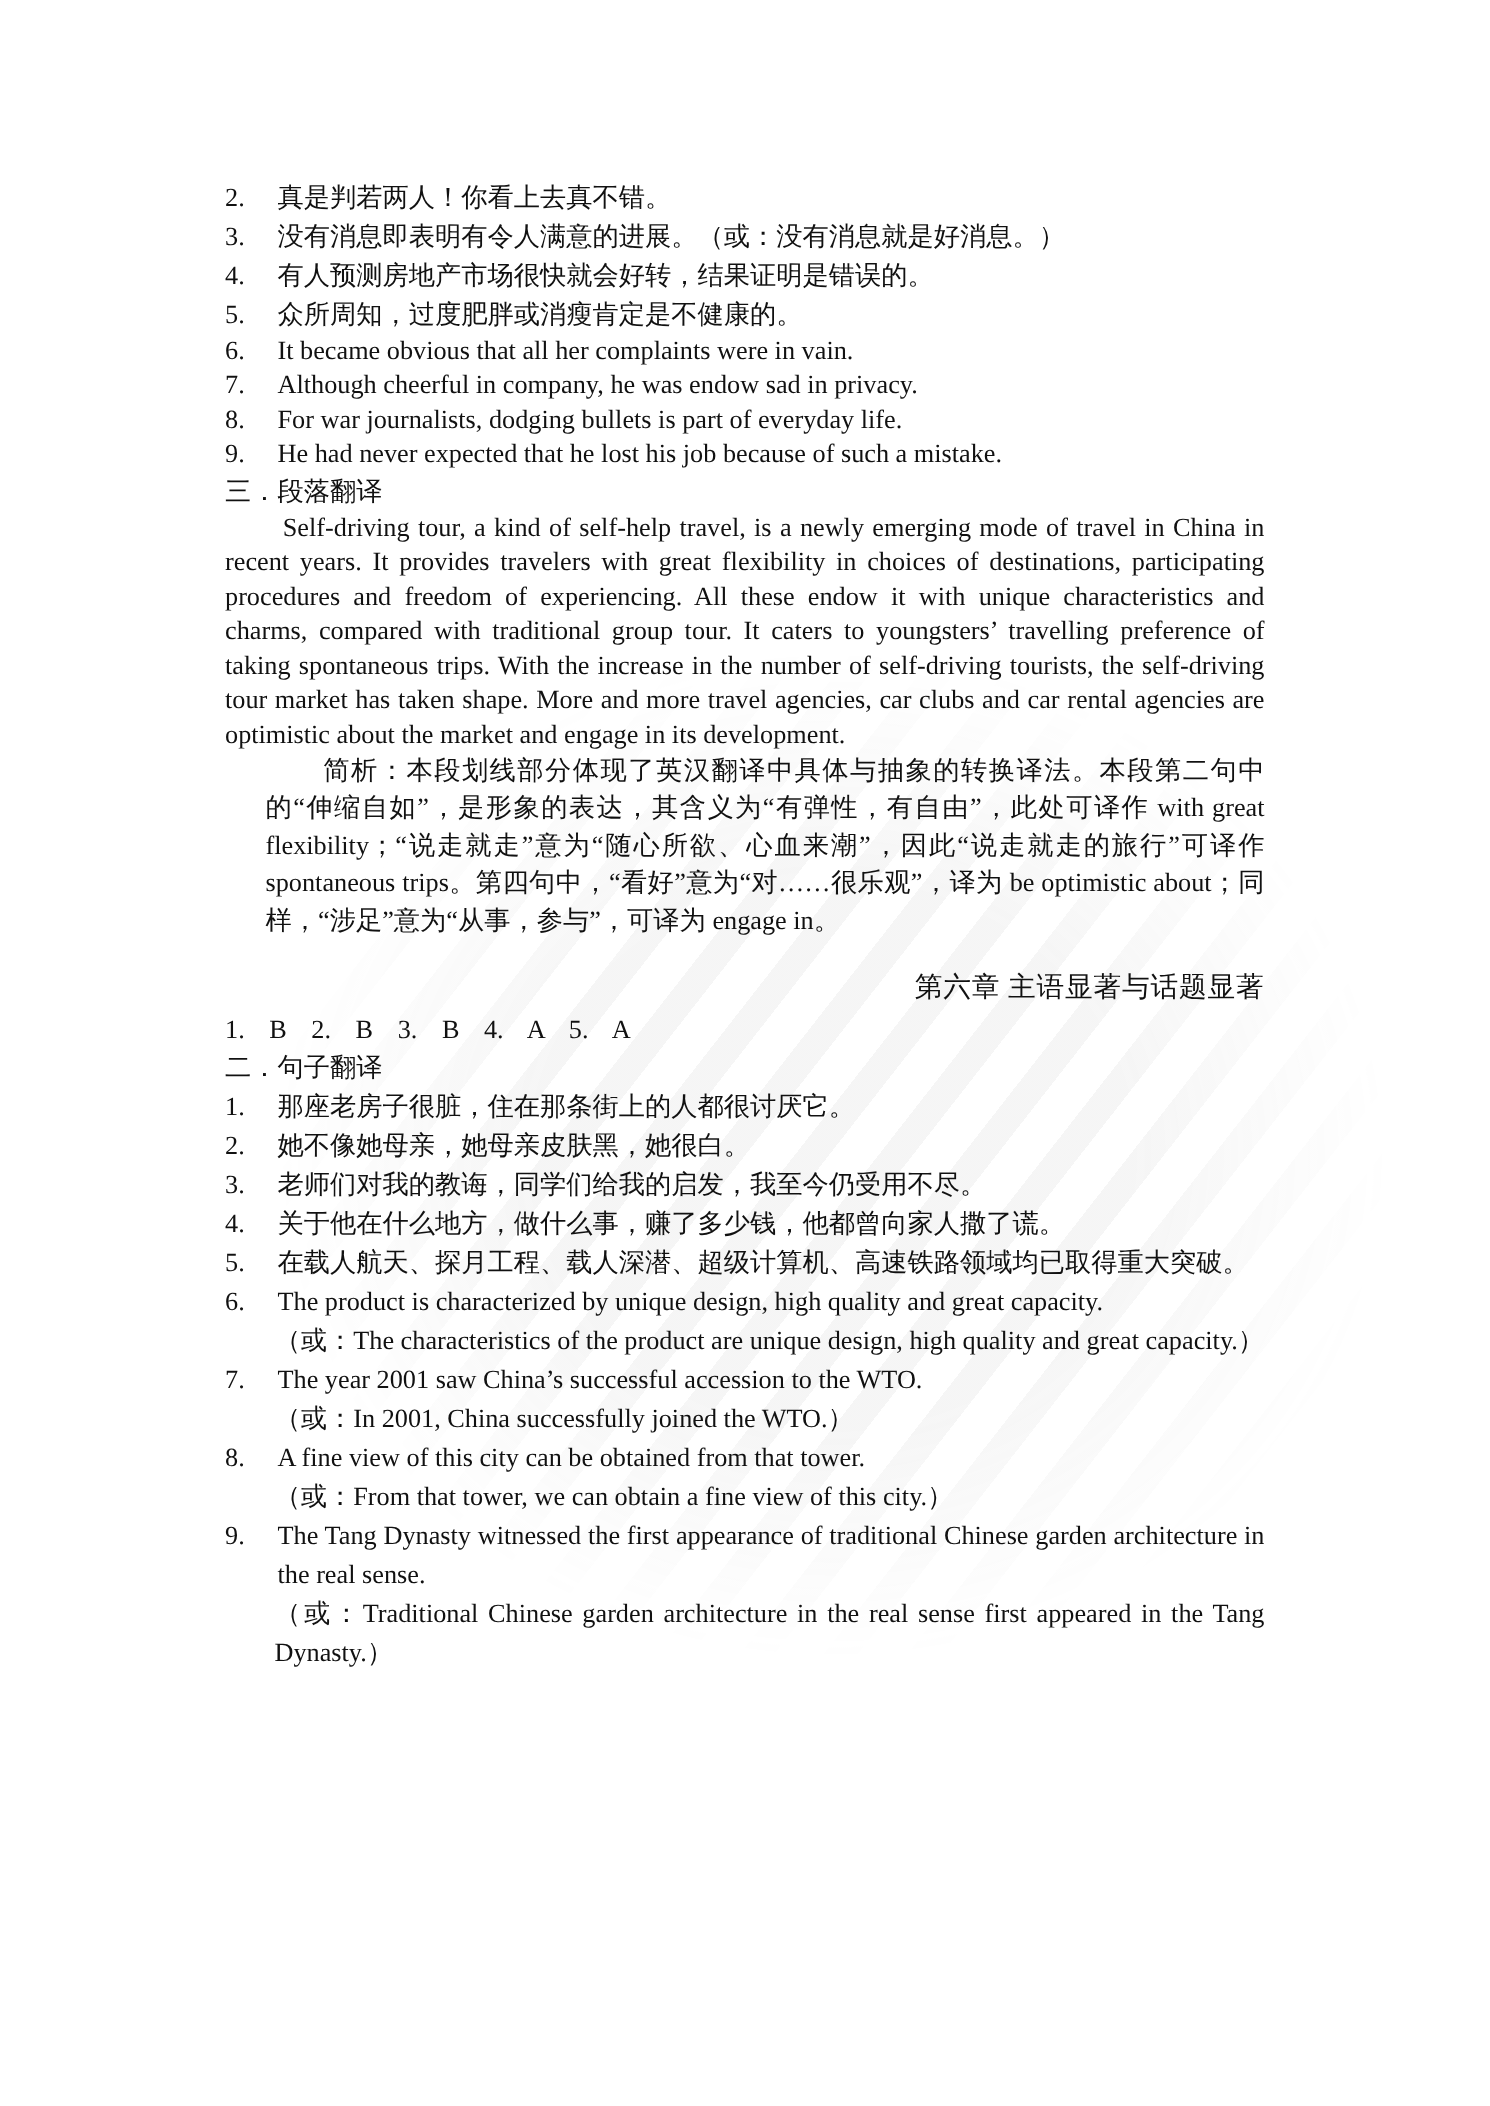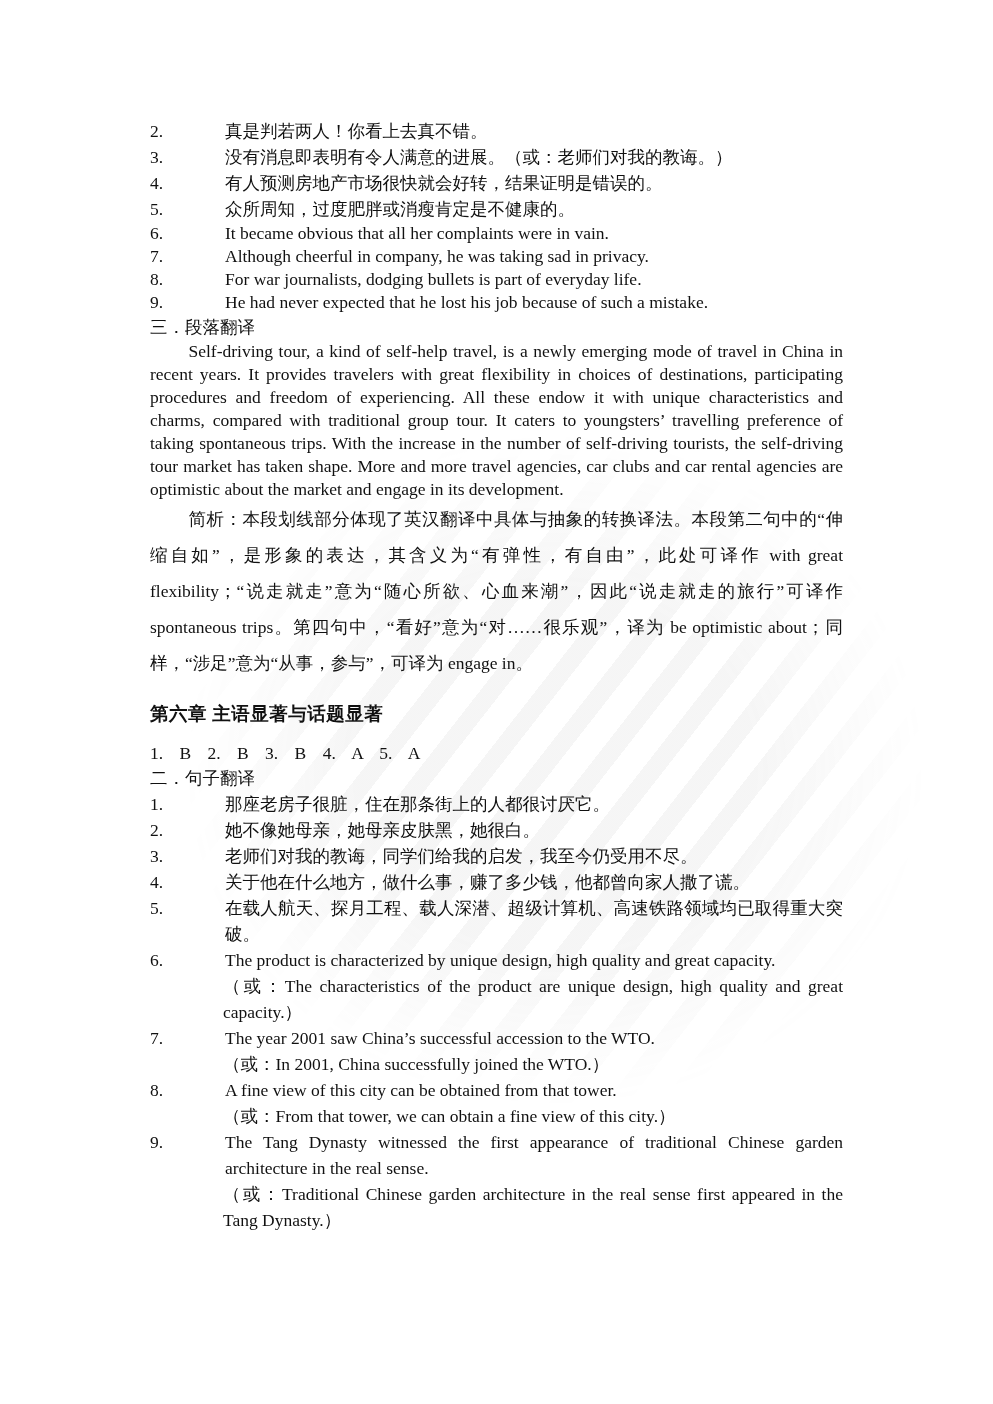--- a/index.html
+++ b/index.html
@@ -17,64 +17,64 @@
         rgba(120,120,120,0.07) 26px, rgba(120,120,120,0.07) 44px);
     -webkit-mask-image: radial-gradient(ellipse 55% 45% at 55% 55%, #000 40%, transparent 75%);
     mask-image: radial-gradient(ellipse 55% 45% at 55% 55%, #000 40%, transparent 75%);
   }
   .page {
     position: absolute; left: 150px; top: 118px; width: 693px; z-index: 1;
     font-size: 17.5px; line-height: 23px;
   }
   .item { display: flex; text-align: justify; }
   .item .num { width: 35px; flex: 0 0 35px; }
-  .item .txt { flex: 1; margin-left: 40px; }
+  .item .txt { flex: 1; }
   .zh { line-height: 26px; }
   .heading { margin: 0; }
   .para { text-indent: 2.2em; text-align: justify; text-align-last: left; margin: 0; }
-  .para.zh { line-height: 36px; }
+  .para.zh { line-height: 25px; margin-left: 27px; }
   .chapter {
-    text-align: left; font-weight: bold; font-size: 18.5px;
-    margin-top: 22px; margin-bottom: 16px; letter-spacing: 0.5px;
+    text-align: right; font-weight: normal; font-size: 18.5px;
+    margin-top: 22px; margin-bottom: 4px; letter-spacing: 0.5px;
   }
   .alt-line { display: block; margin-left: -2px; }
   .answers { word-spacing: 12px; font-family: Liberation Serif, serif; }
   .h-gap { display: inline-block; width: 48px; }
 </style>
 </head>
 <body>
 
 <div class="watermark"></div>
 
 <div class="page">
 
   <div>
     <div class="item zh">
         <span class="num">2.</span>
         <span class="txt">真是判若两人！你看上去真不错。</span>
       </div>
     <div class="item zh">
         <span class="num">3.</span>
-        <span class="txt">没有消息即表明有令人满意的进展。（或：老师们对我的教诲。）</span>
+        <span class="txt">没有消息即表明有令人满意的进展。（或：没有消息就是好消息。）</span>
       </div>
     <div class="item zh">
         <span class="num">4.</span>
         <span class="txt">有人预测房地产市场很快就会好转，结果证明是错误的。</span>
       </div>
     <div class="item zh">
         <span class="num">5.</span>
         <span class="txt">众所周知，过度肥胖或消瘦肯定是不健康的。</span>
       </div>
     <div class="item">
         <span class="num">6.</span>
         <span class="txt">It became obvious that all her complaints were in vain.</span>
       </div>
     <div class="item">
         <span class="num">7.</span>
-        <span class="txt">Although cheerful in company, he was taking sad in privacy.</span>
+        <span class="txt">Although cheerful in company, he was endow sad in privacy.</span>
       </div>
     <div class="item">
         <span class="num">8.</span>
         <span class="txt">For war journalists, dodging bullets is part of everyday life.</span>
       </div>
     <div class="item">
         <span class="num">9.</span>
         <span class="txt">He had never expected that he lost his job because of such a mistake.</span>
       </div>
   </div>

